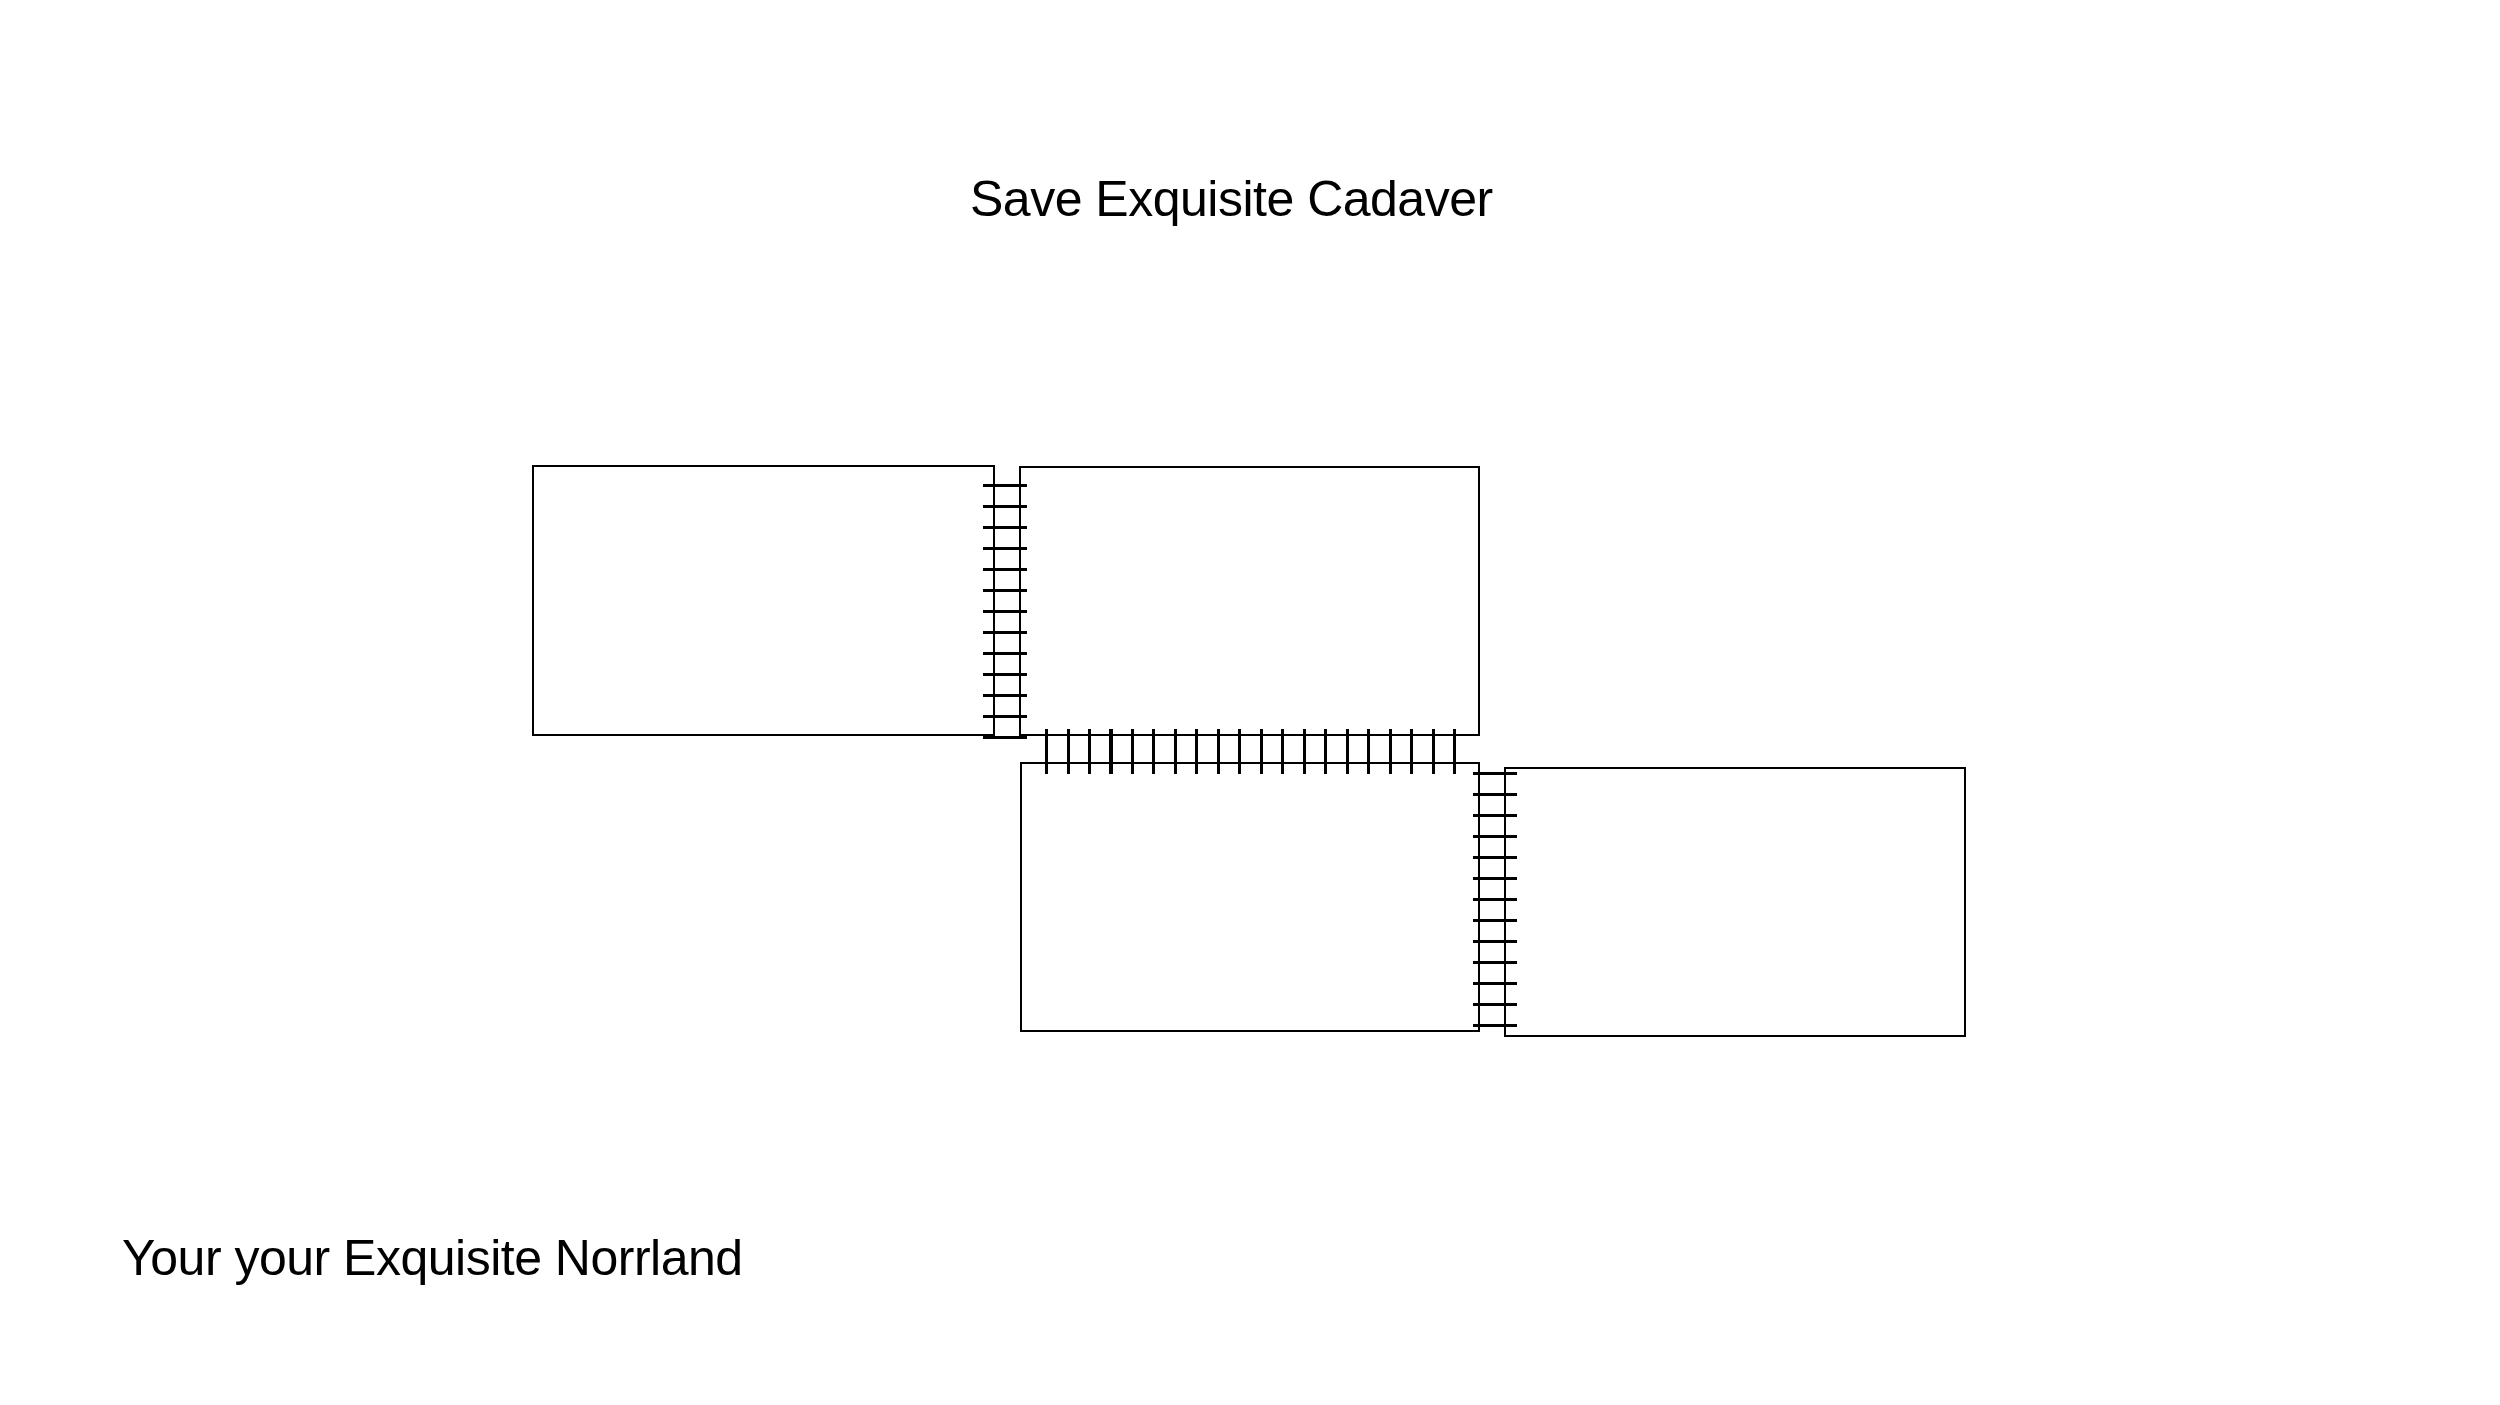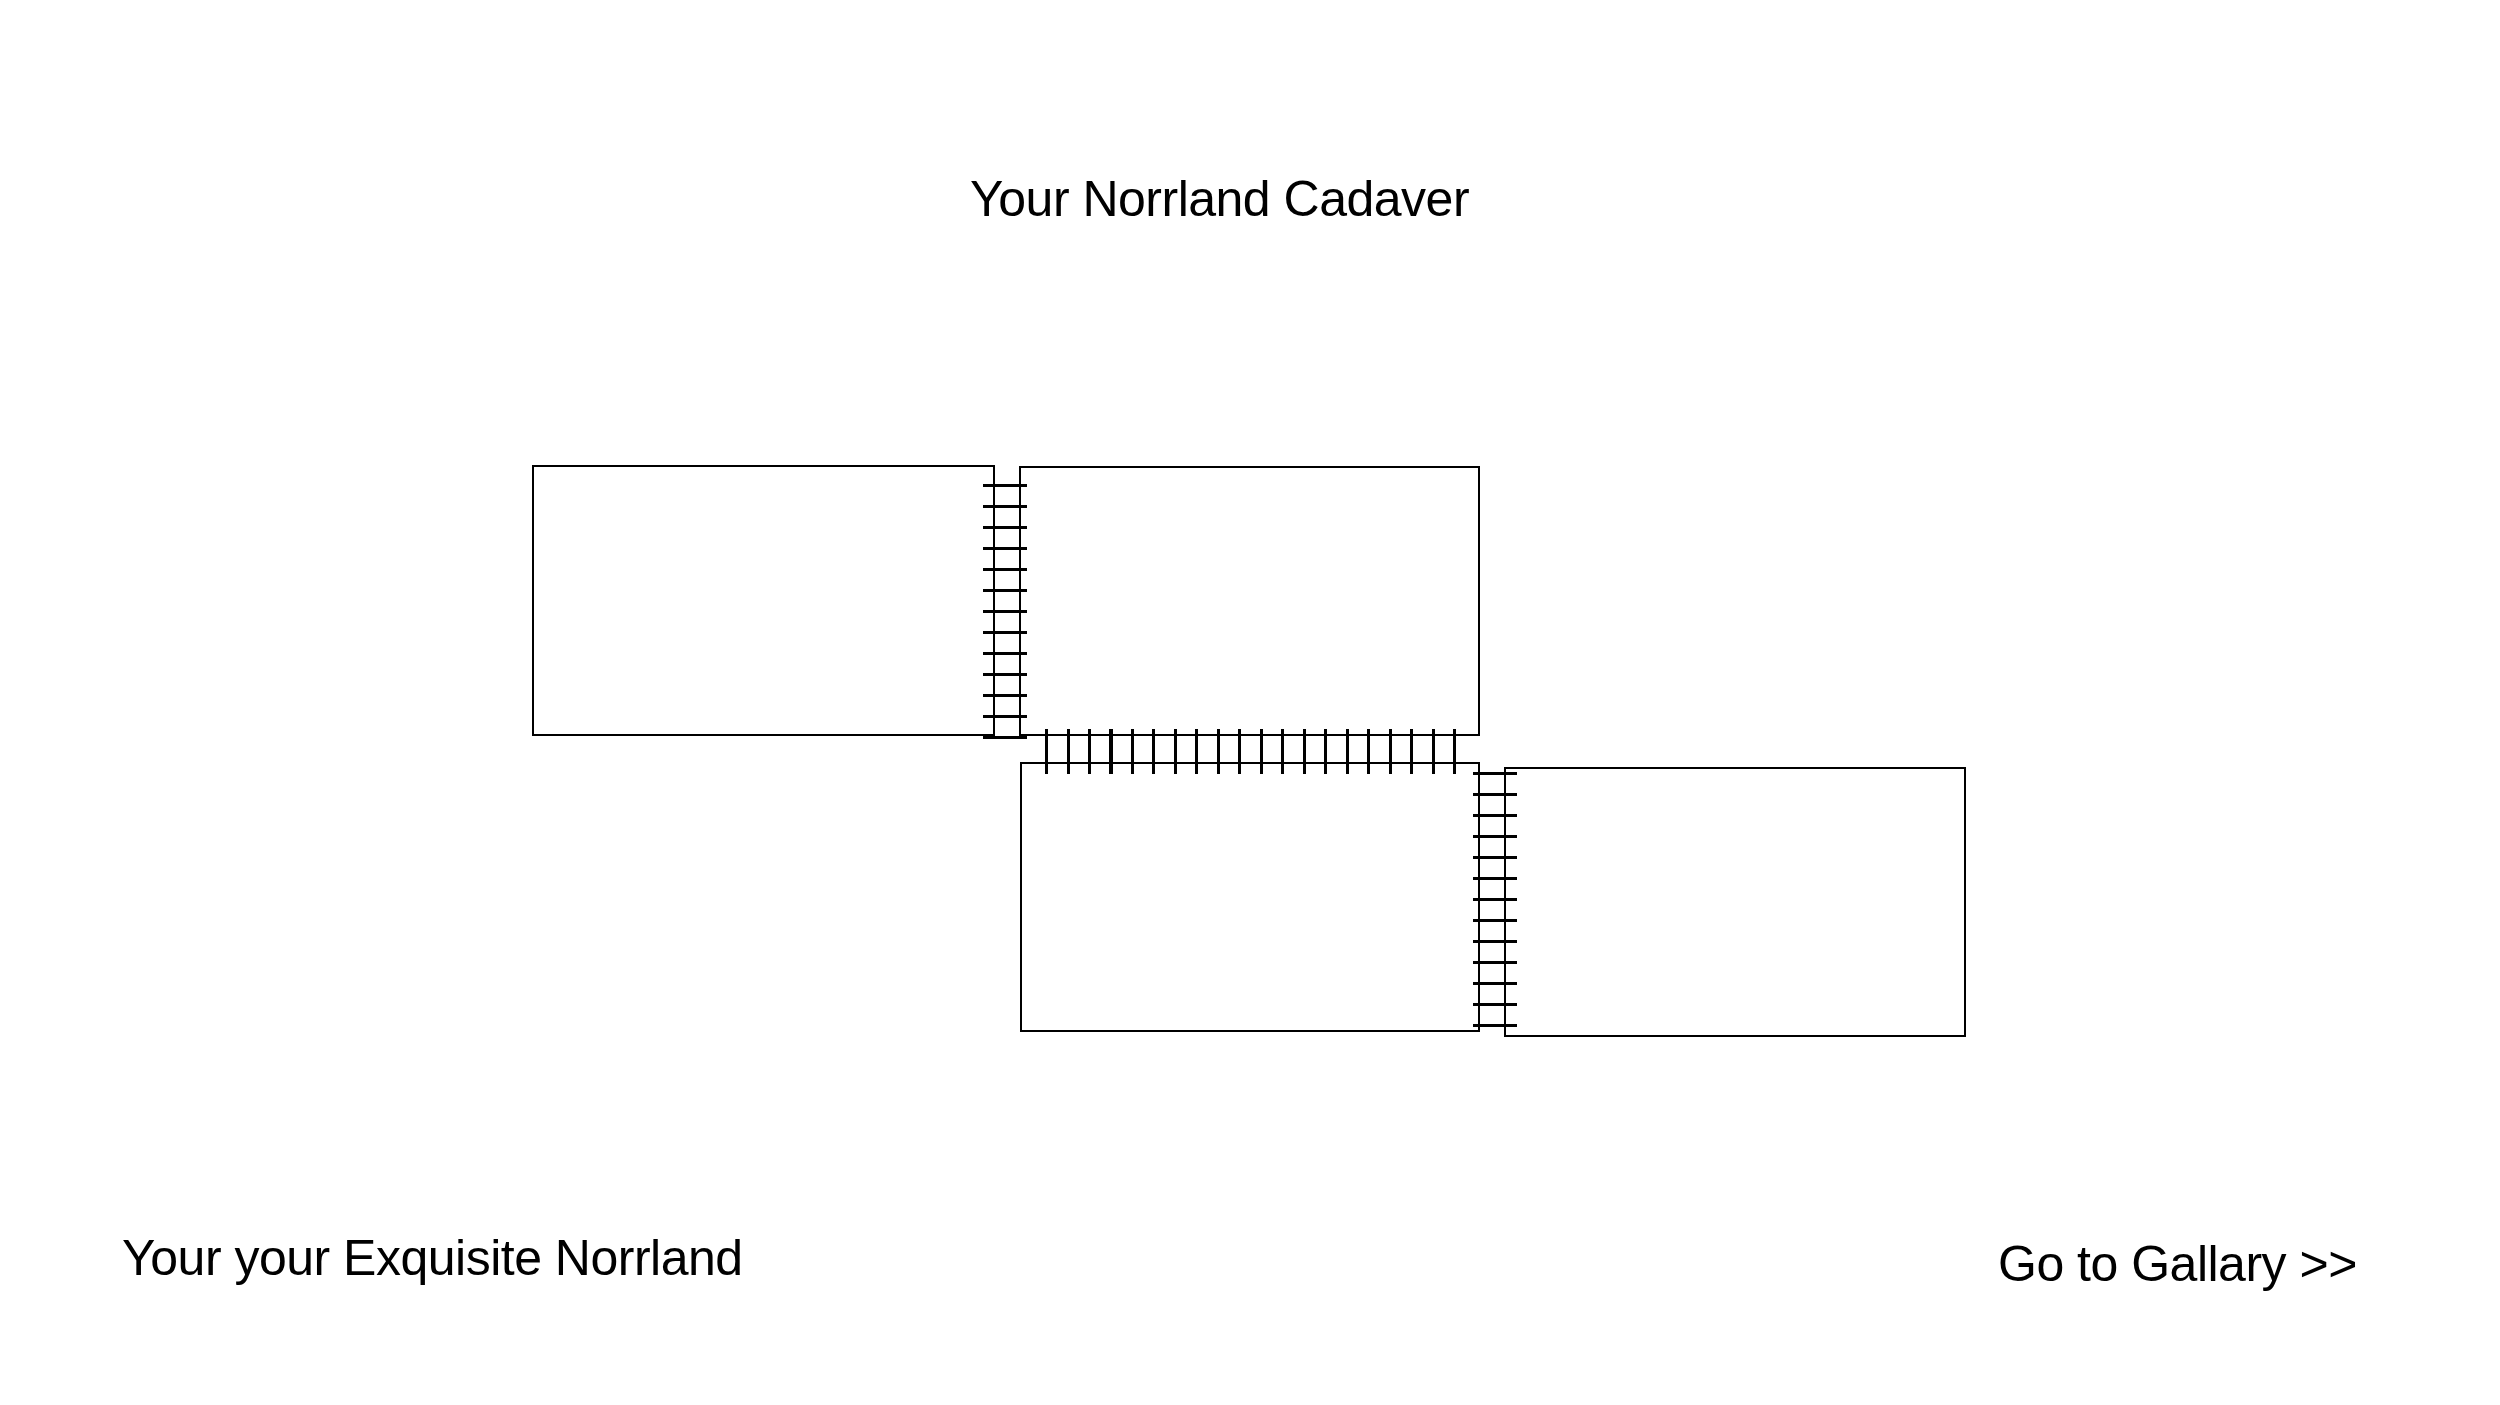--- a/index.html
+++ b/index.html
@@ -42,33 +42,32 @@
   .stitch.h { background: repeating-linear-gradient(to right,  #000 0 3px, transparent 3px 21.5px); }
   #stitch-seam-1 { left: 983px;  top: 484px; width: 44px;  height: 259px; }
   #stitch-seam-2 { left: 1045px; top: 729px; width: 413px; height: 45px;  }
   #stitch-seam-3 { left: 1473px; top: 772px; width: 44px;  height: 258px; }
 </style>
 </head>
 <body>
 
 <div class="stage">
 
-  <div id="page-title" class="label">Your Norrland Cadaver</div>
+  <div id="page-title" class="label">Save Exquisite Cadaver</div>
 
   <div id="panel-1" class="panel"></div>
 
   <div id="panel-2" class="panel"></div>
 
   <div id="panel-3" class="panel"></div>
 
   <div id="panel-4" class="panel"></div>
 
   <div id="stitch-seam-1" class="stitch v"></div>
 
   <div id="stitch-seam-2" class="stitch h"></div>
 
   <div id="stitch-seam-3" class="stitch v"></div>
 
   <div id="save-link" class="label">Your your Exquisite Norrland</div>
 
-  <div id="gallery-link" class="label">Go to Gallary &gt;&gt;</div>
 
 </div>
 
 </body></html>

